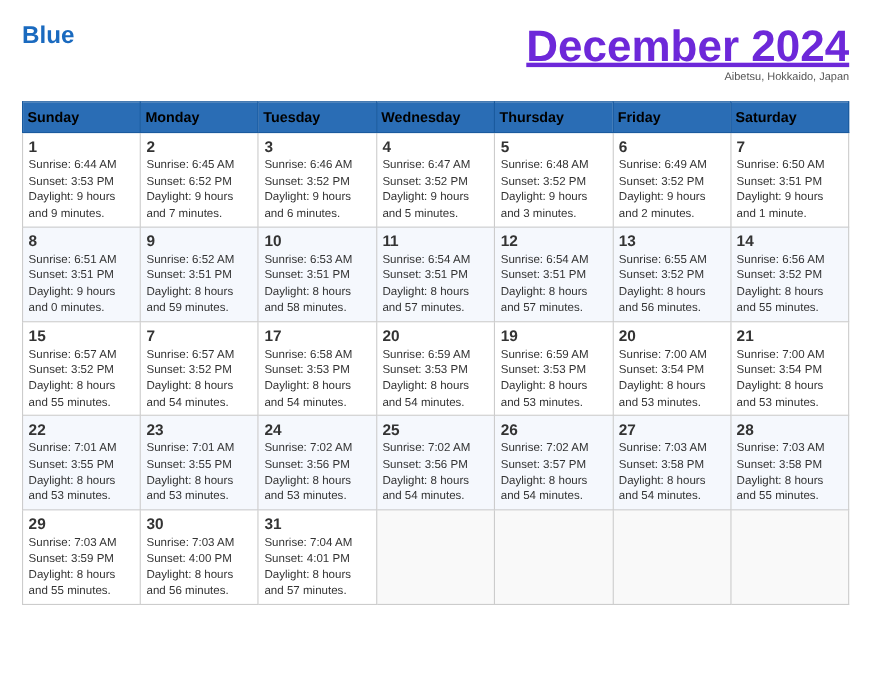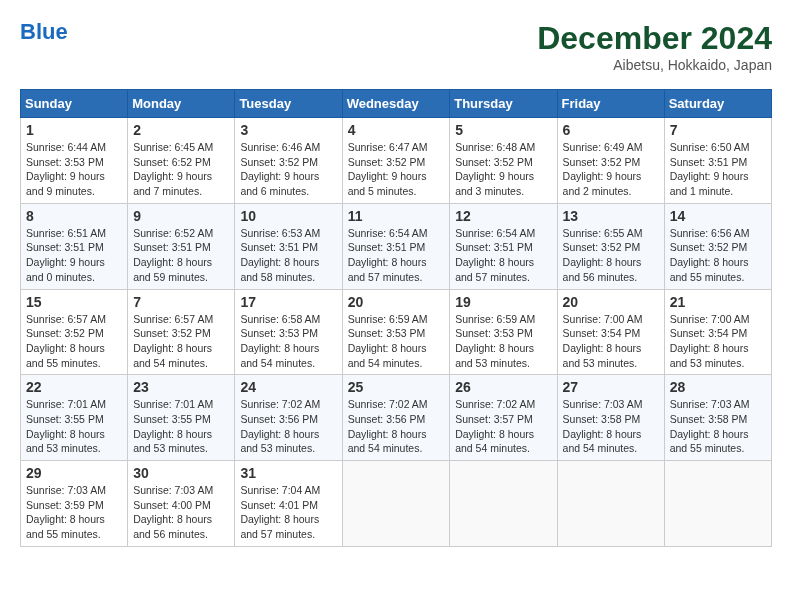--- a/index.html
+++ b/index.html
@@ -31,36 +31,37 @@
     }
     .logo-icon {
       width: 28px;
       height: 28px;
       margin-left: 2px;
     }
     .title-block {
       text-align: right;
     }
     .month-title {
-      font-size: 32px;
+      font-size: 40px;
       font-weight: bold;
-      color: #14532d;
+      color: #6d28d9;
+      text-decoration: underline;
     }
     .location {
-      font-size: 14px;
+      font-size: 10px;
       color: #555;
     }
     .calendar {
       width: 100%;
       border-collapse: collapse;
       font-size: 11px;
     }
     .calendar th {
       background: #2a6db5;
-      color: #ffffff;
+      color: #000000;
       padding: 6px 4px;
       text-align: left;
       font-size: 13px;
       font-weight: bold;
       border: 1px solid #1a5a9e;
     }
     .calendar td {
       border: 1px solid #ccc;
       vertical-align: top;
       padding: 4px 5px;

